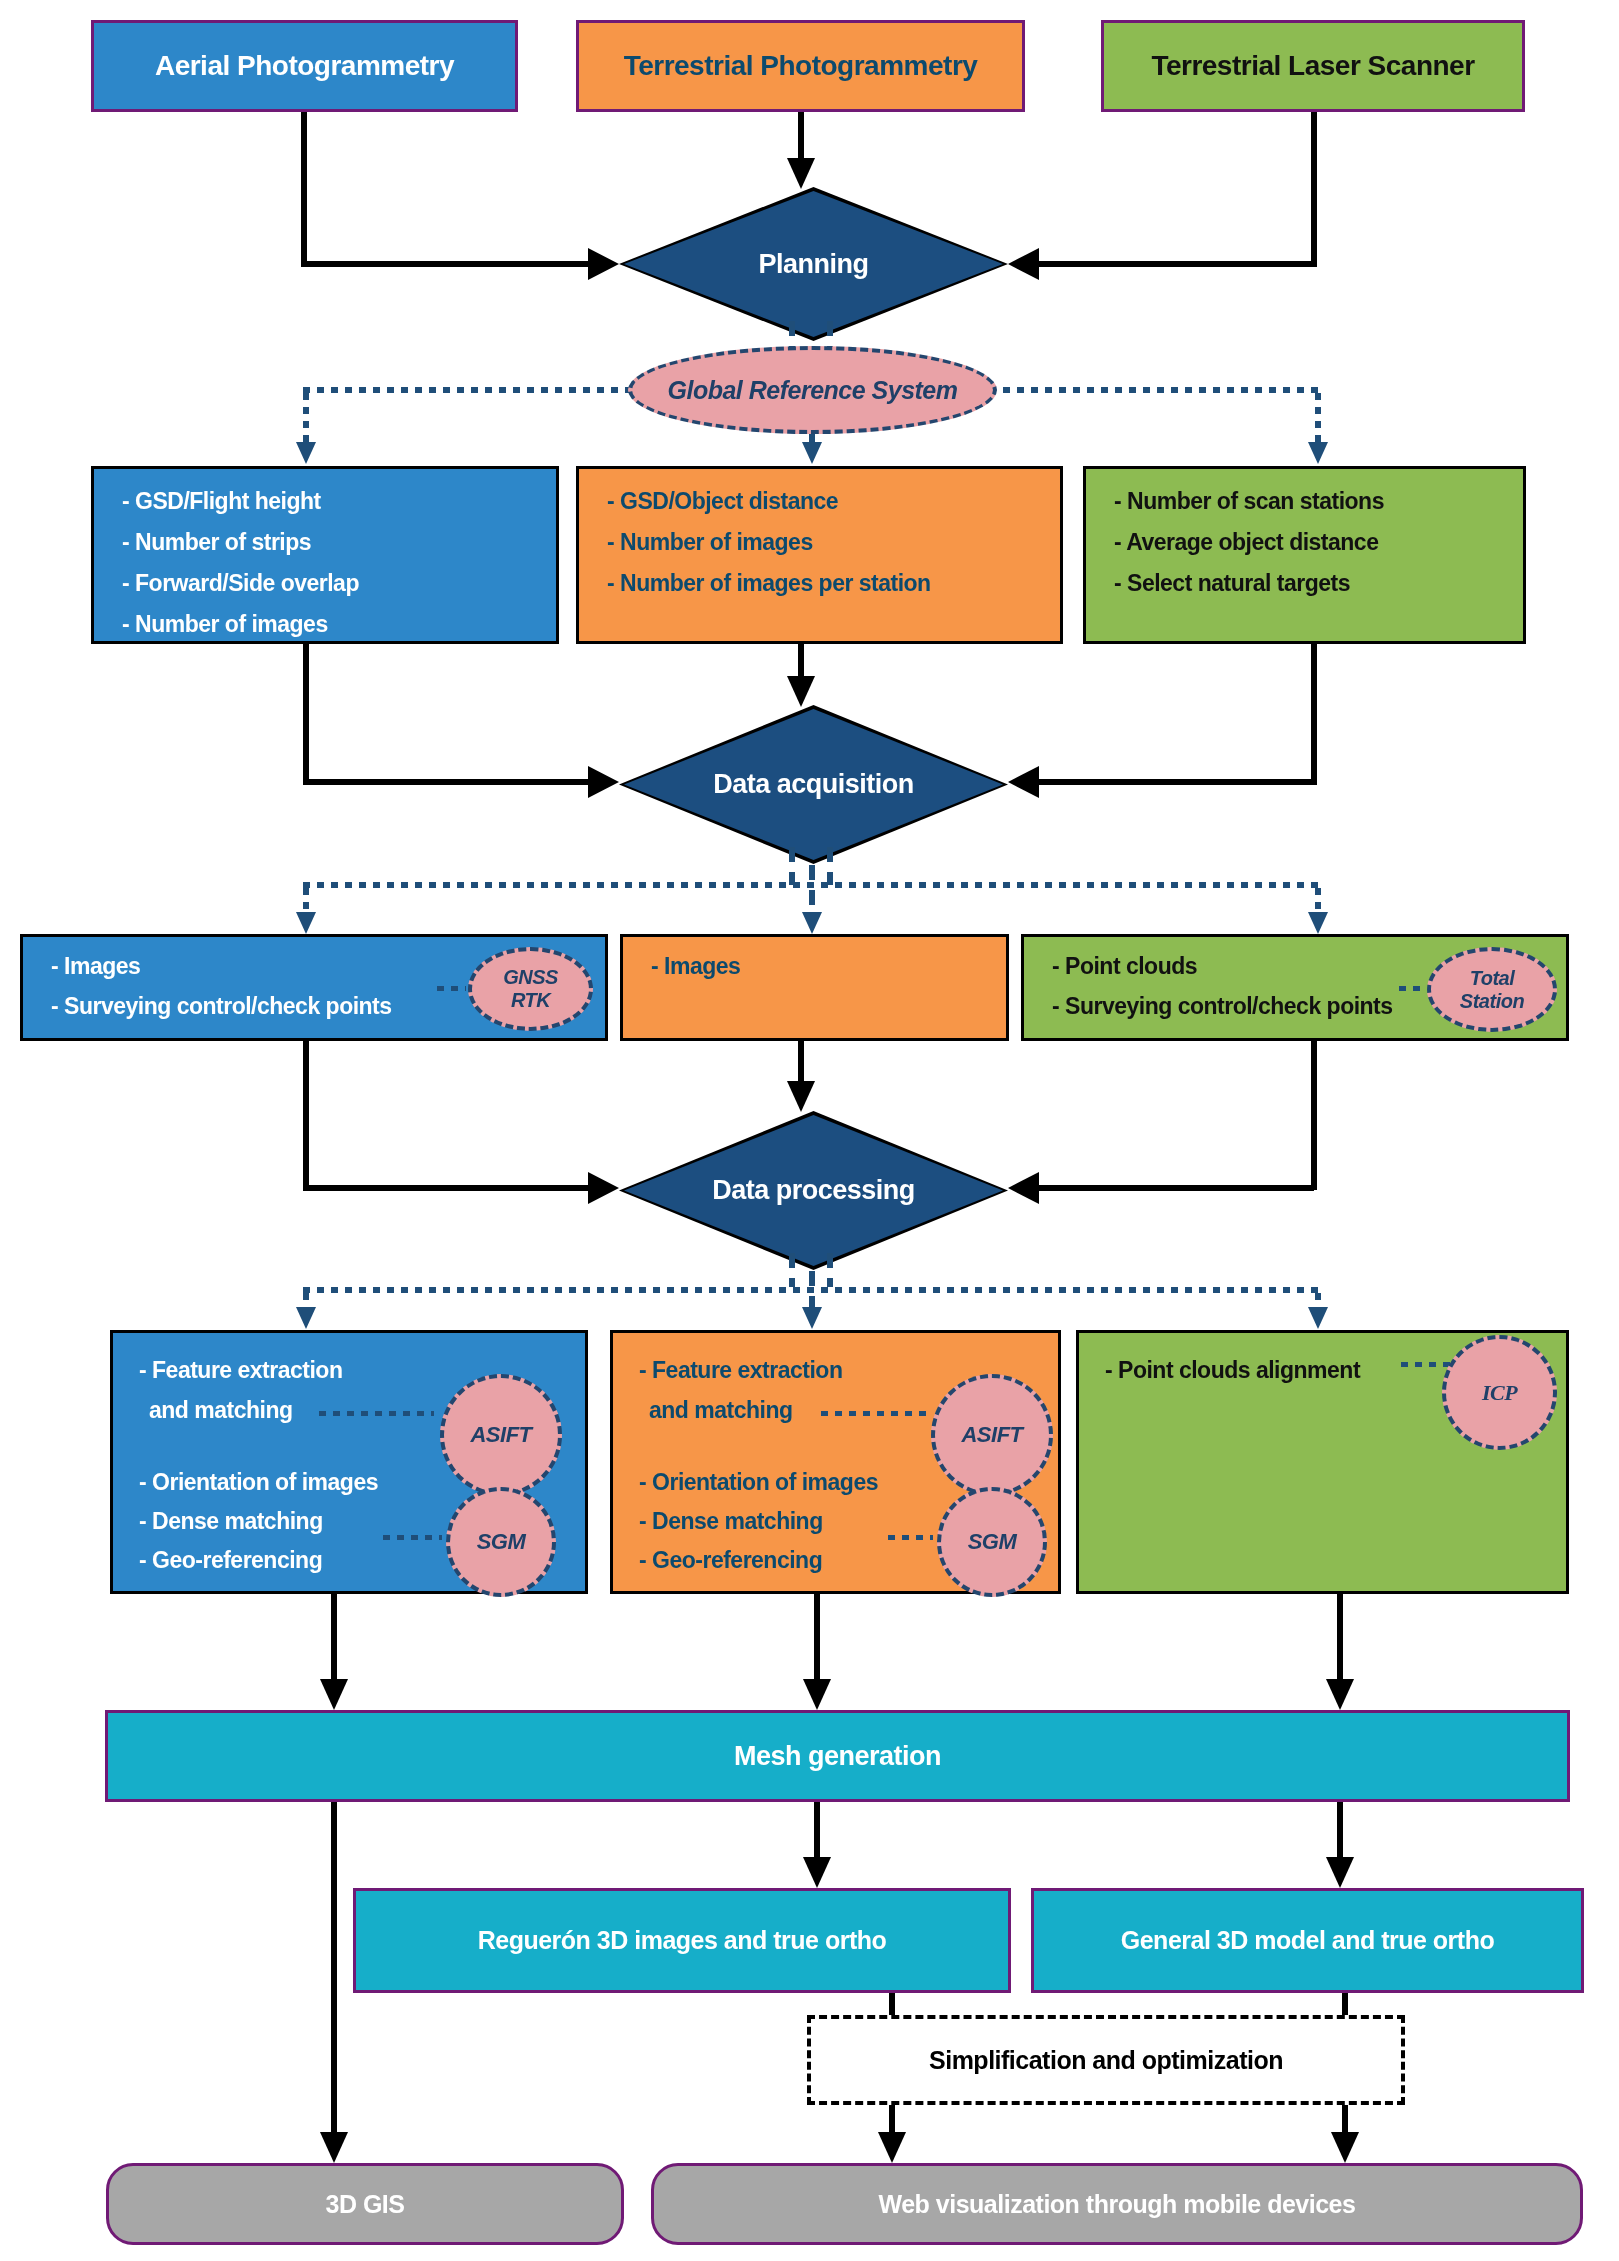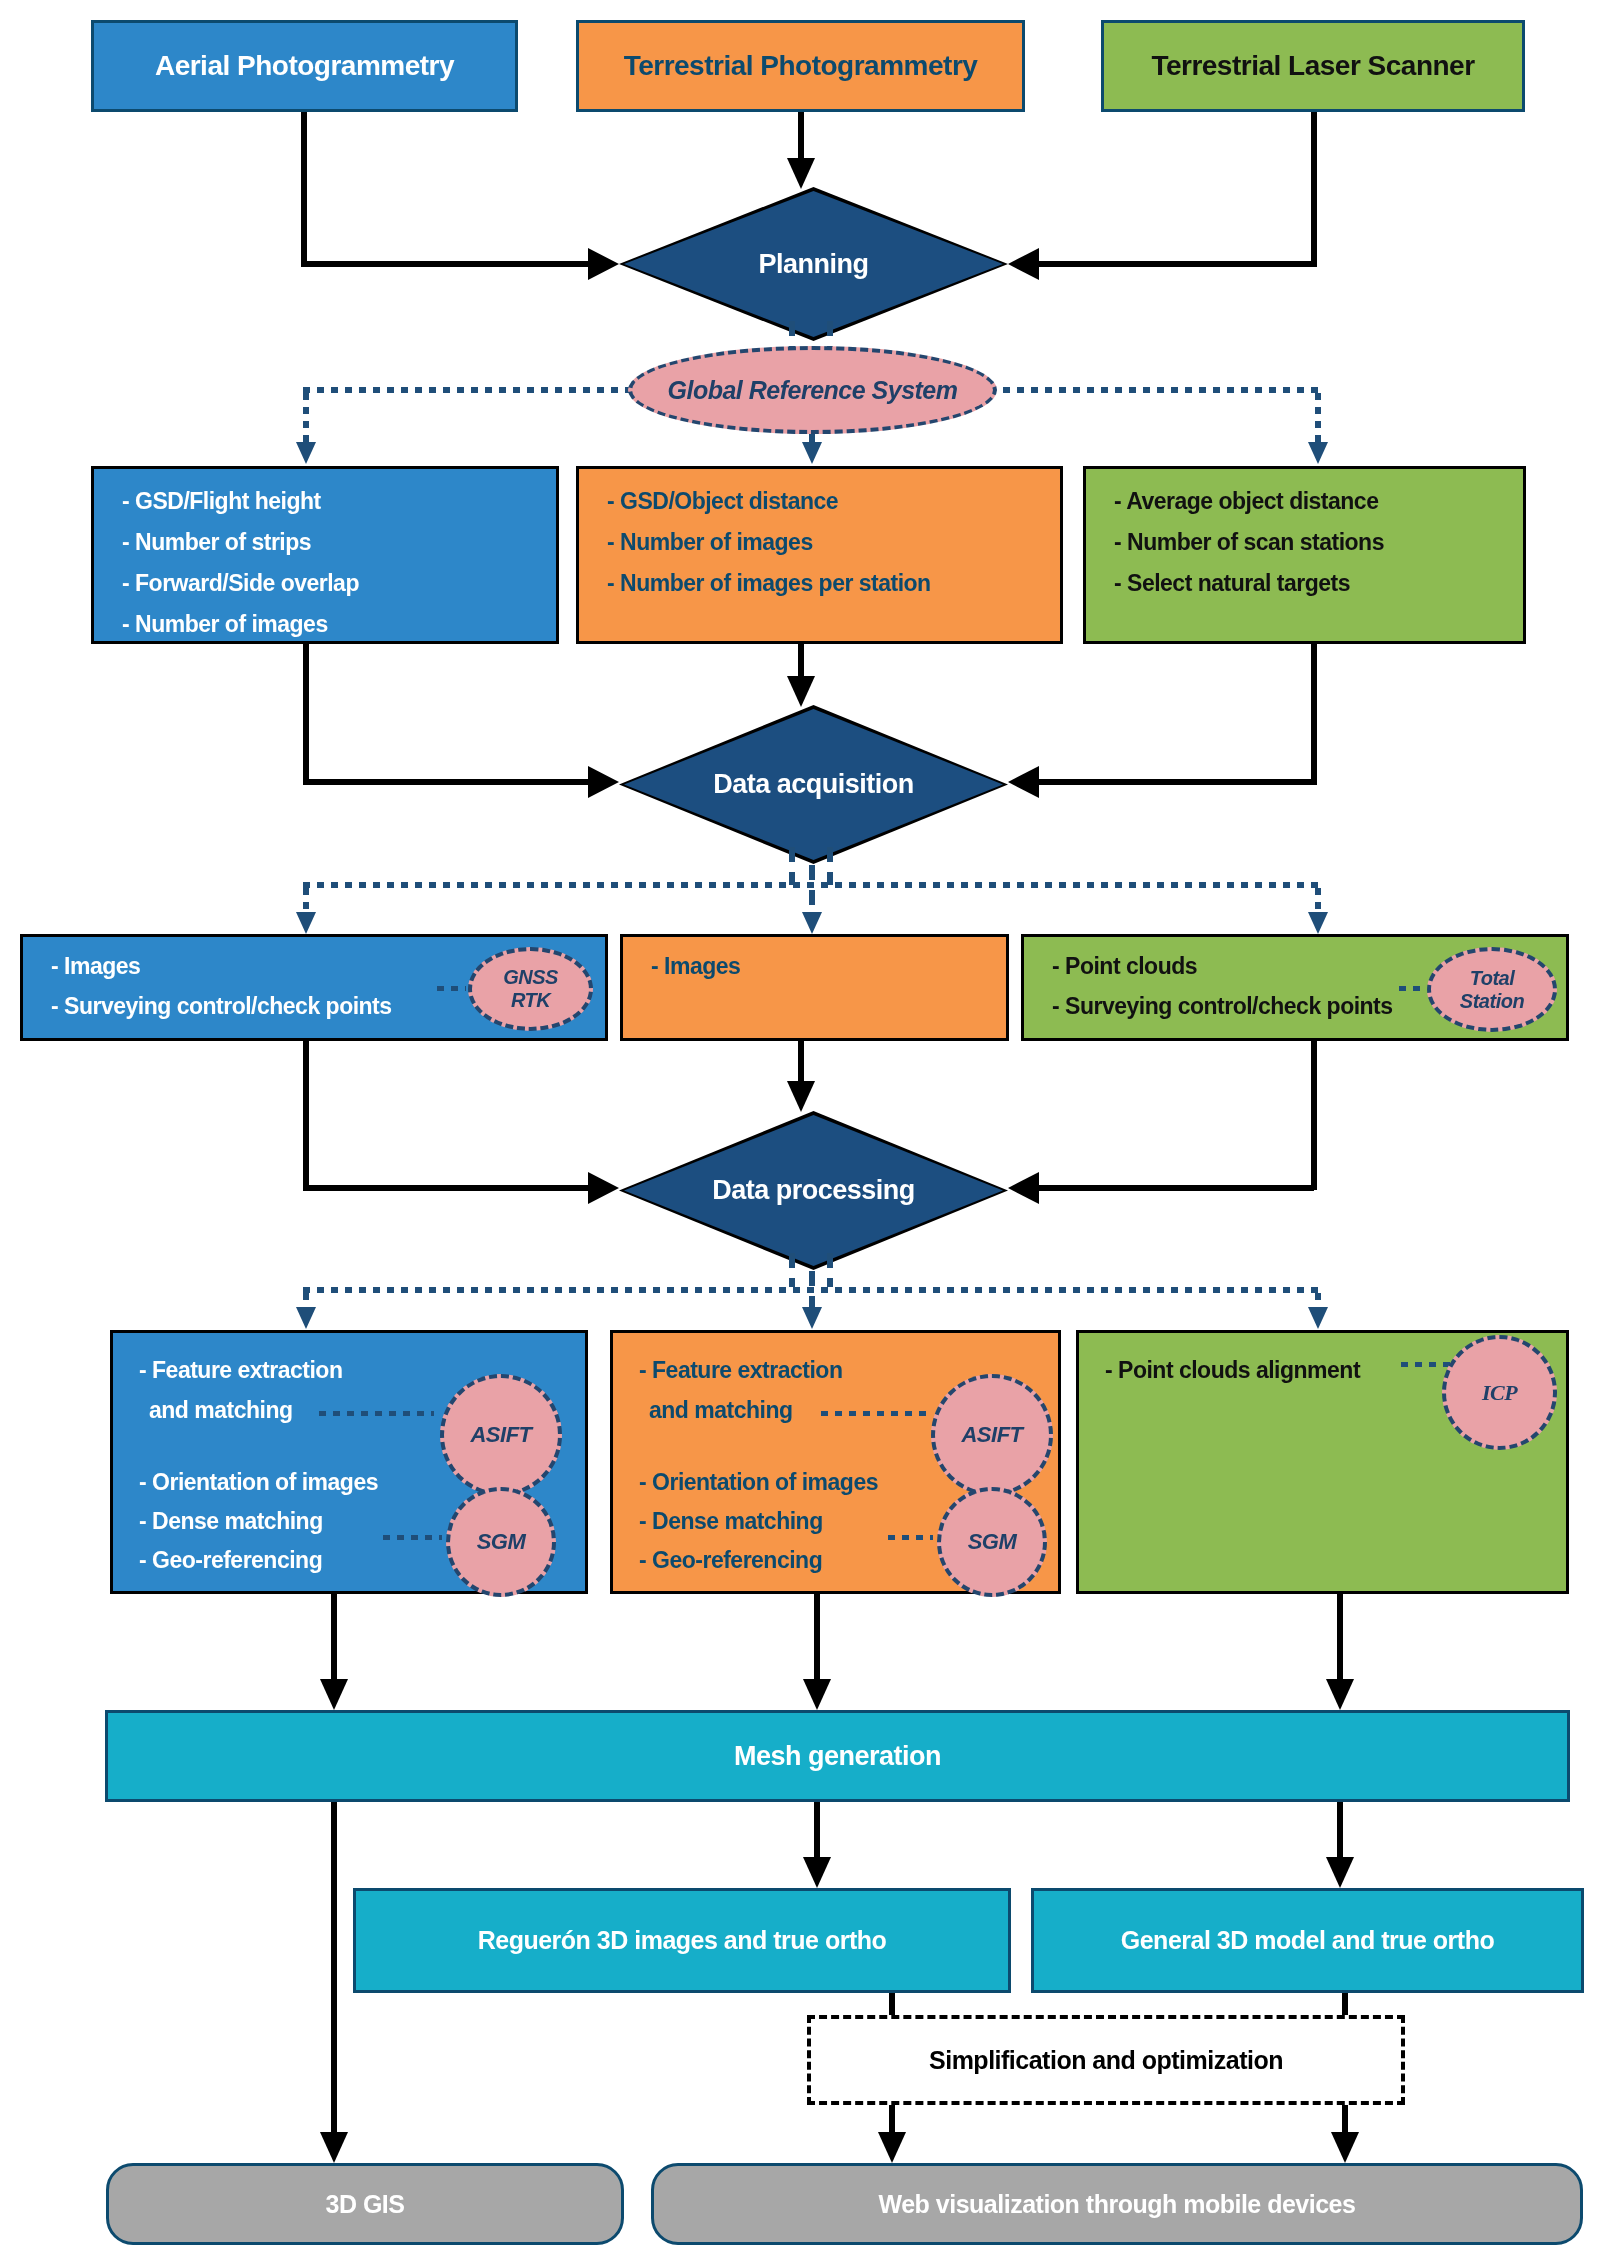--- a/index.html
+++ b/index.html
@@ -1,21 +1,21 @@
 <!DOCTYPE html>
 <html style="font-size:8px"><head>
 <meta charset="utf-8">
 <style>
   html,body{margin:0;padding:0;background:#fff;}
   #canvas{
     position:relative;width:1620px;height:2261px;background:#fff;overflow:hidden;
     font-family:"Liberation Sans",sans-serif;letter-spacing:-0.5px;
   }
   
-  .box{position:absolute;box-sizing:border-box;border:3px solid #0c4a6e;
+  .box{position:absolute;box-sizing:border-box;border:3px solid #701a75;
        display:flex;align-items:center;justify-content:center;text-align:center;font-weight:700;}
   .listbox{position:absolute;box-sizing:border-box;border:3px solid #000;font-weight:700;}
   .listbox .li{display:block;}
   .blue{background:#2D87C9;color:#fff;}
   .orange{background:#F79648;color:#0c4a6e;}
   .green{background:#8DBB52;color:#111;}
   .teal{background:#16AEC9;color:#fff;}
   .gray{background:#A7A7A7;color:#fff;border-radius:27px;}
   .dashedbox{position:absolute;box-sizing:border-box;border:4px dashed #000;background:#fff;color:#000;
        display:flex;align-items:center;justify-content:center;font-weight:700;}
@@ -100,22 +100,22 @@
     <span class="li">- Number of strips</span>
     <span class="li">- Forward/Side overlap</span>
     <span class="li">- Number of images</span>
   </div>
   <div class="listbox orange t-list" style="left:576px;top:466px;width:487px;height:178px;padding:12px 0 0 28px;">
     <span class="li">- GSD/Object distance</span>
     <span class="li">- Number of images</span>
     <span class="li">- Number of images per station</span>
   </div>
   <div class="listbox green t-list" style="left:1083px;top:466px;width:443px;height:178px;padding:12px 0 0 28px;">
+    <span class="li">- Number of scan stations</span>
     <span class="li">- Average object distance</span>
-    <span class="li">- Number of scan stations</span>
     <span class="li">- Select natural targets</span>
   </div>
 
   <div class="ln" style="left:303px;top:644px;width:6px;height:141px;"></div>
   <div class="ln" style="left:303px;top:779px;width:291px;height:6px;"></div>
   <div class="arrR" style="left:588px;top:766px;"></div>
   <div class="ln" style="left:798px;top:644px;width:6px;height:32px;"></div>
   <div class="arrD" style="left:787px;top:676px;"></div>
   <div class="ln" style="left:1311px;top:644px;width:6px;height:141px;"></div>
   <div class="ln" style="left:1039px;top:779px;width:275px;height:6px;"></div>

